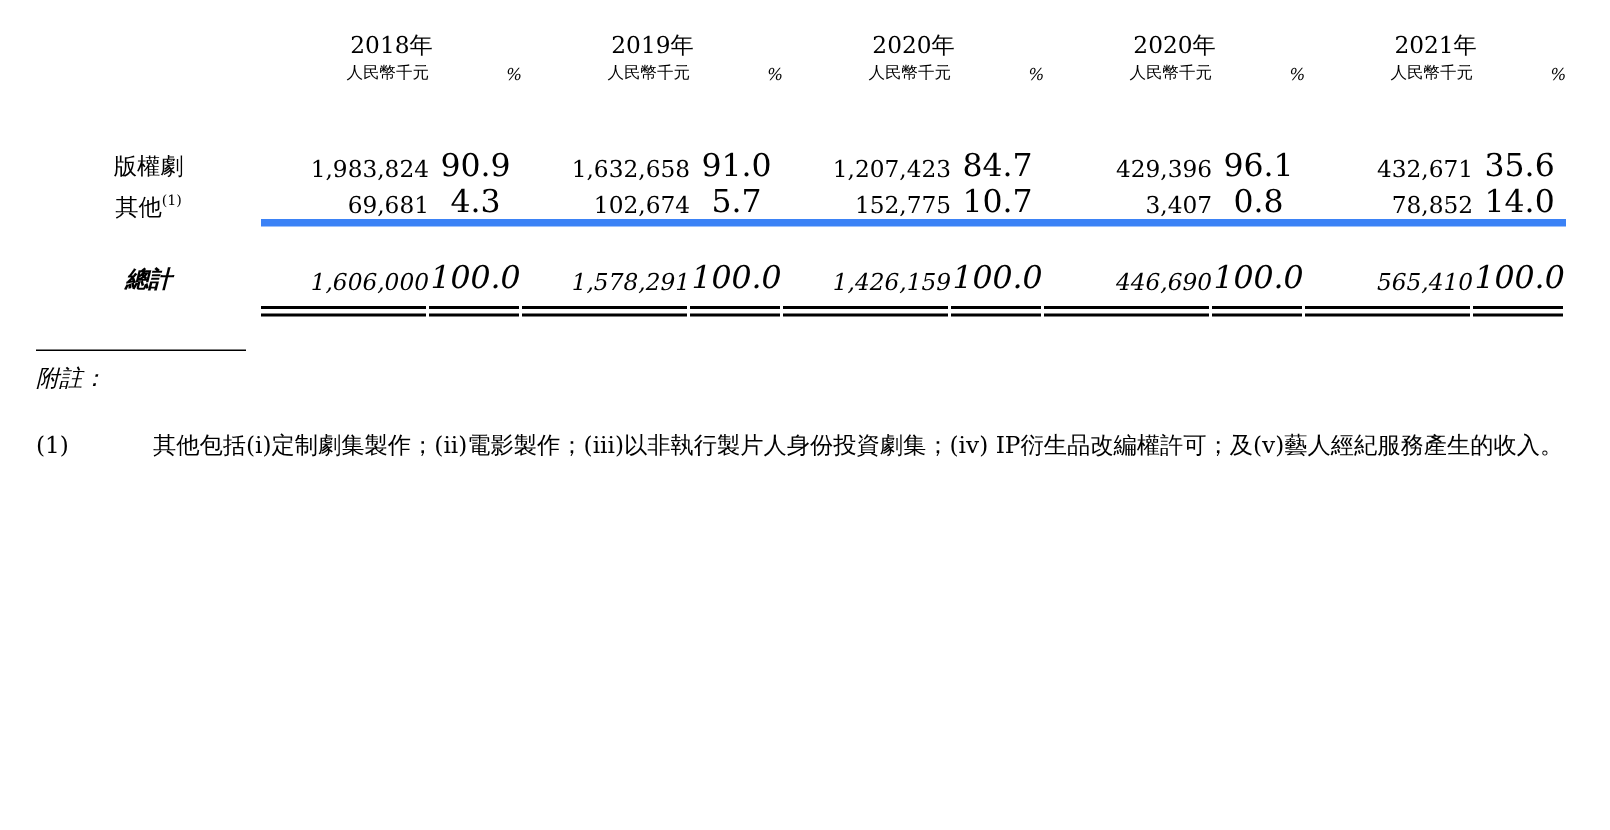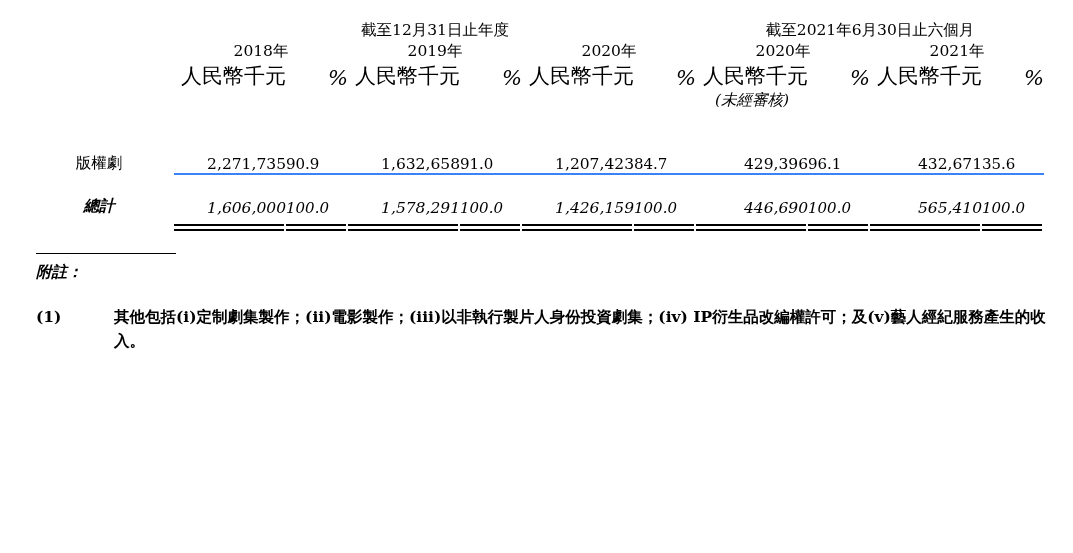--- a/index.html
+++ b/index.html
@@ -50,21 +50,21 @@
     font-weight: bold;
     font-size: 15.5px;
     padding-bottom: 10px;
     padding-right: 2px;
   }
   .hdr-year.center-ish {
     text-align: center;
   }
   .hdr-unit {
     text-align: right;
-    font-size: 21px;
+    font-size: 11px;
     padding-bottom: 2px;
     padding-right: 2px;
     white-space: nowrap;
   }
   .hdr-unit.pct {
     font-style: italic;
   }
   .hdr-sub {
     text-align: center;
     font-size: 15.5px;
@@ -82,58 +82,57 @@
   }
   .row-num {
     font-size: 15.5px;
     text-align: right;
     padding-top: 6px;
     padding-bottom: 6px;
     padding-right: 2px;
     white-space: nowrap;
   }
   .row-pct {
-    font-size: 15px;
-    text-align: left;
+    font-size: 21px;
+    text-align: center;
     padding-top: 6px;
     padding-bottom: 6px;
     padding-right: 2px;
     white-space: nowrap;
   }
   sup.note {
     font-size: 9.5px;
     vertical-align: super;
   }
 
   
   tr.total td {
     padding-top: 22px;
     padding-bottom: 6px;
     font-style: italic;
   }
   tr.total .row-label { font-weight: bold; }
   .ruled {
-    border-top: 2px solid #3b82f6;
+    border-top: 5px solid #3b82f6;
   }
   tr.double td.dbl {
     height: 8px;
     padding: 0;
   }
   .dbl-inner {
     border-top: 2.2px solid #000;
     border-bottom: 2.2px solid #000;
     height: 3px;
     margin-right: 2px;
   }
 
   .notes {
-    margin-left: 36px;
+    margin-left: 24px;
     margin-top: 22px;
     width: 1020px;
-    font-weight: bold;
   }
   .notes-rule {
     width: 140px;
     border-top: 1px solid #000;
     margin-bottom: 8px;
   }
   .notes-title {
     font-size: 15.5px;
     font-style: italic;
     margin-bottom: 22px;
@@ -165,25 +164,20 @@
         <col class="c-pct">
       <col class="c-num">
         <col class="c-pct">
       <col class="c-num">
         <col class="c-pct">
       <col class="c-num">
         <col class="c-pct">
     </colgroup>
 
     <thead>
-      <tr>
-        <td></td>
-        <td class="hdr-group" colspan="6">截至12月31日止年度</td>
-        <td class="hdr-group" colspan="4">截至2021年6月30日止六個月</td>
-      </tr>
 
       <tr>
         <td></td>
         <td class="hdr-year" colspan="2">2018年</td>
         <td class="hdr-year" colspan="2">2019年</td>
         <td class="hdr-year" colspan="2">2020年</td>
         <td class="hdr-year center-ish" colspan="2">2020年</td>
         <td class="hdr-year" colspan="2">2021年</td>
       </tr>
 
@@ -194,55 +188,55 @@
         <td class="hdr-unit">人民幣千元</td>
         <td class="hdr-unit pct">%</td>
         <td class="hdr-unit">人民幣千元</td>
         <td class="hdr-unit pct">%</td>
         <td class="hdr-unit">人民幣千元</td>
         <td class="hdr-unit pct">%</td>
         <td class="hdr-unit">人民幣千元</td>
         <td class="hdr-unit pct">%</td>
       </tr>
 
-      <tr>
-        <td></td>
-        <td></td>
-        <td></td>
-        <td></td>
-        <td></td>
-        <td></td>
-        <td></td>
-        <td class="hdr-sub">(未經審核)</td>
-        <td></td>
-        <td></td>
-        <td></td>
-      </tr>
 
       <tr class="spacer-row">
         <td colspan="11"></td>
       </tr>
     </thead>
 
     <tbody>
       <tr>
         <td class="row-label">版權劇</td>
-        <td class="row-num">2,271,735</td>
+        <td class="row-num">1,983,824</td>
         <td class="row-pct">90.9</td>
         <td class="row-num">1,632,658</td>
         <td class="row-pct">91.0</td>
         <td class="row-num">1,207,423</td>
         <td class="row-pct">84.7</td>
         <td class="row-num">429,396</td>
         <td class="row-pct">96.1</td>
         <td class="row-num">432,671</td>
         <td class="row-pct">35.6</td>
       </tr>
 
 
+      <tr>
+        <td class="row-label"><span>其他</span><sup class="note">(1)</sup></td>
+        <td class="row-num">69,681</td>
+        <td class="row-pct">4.3</td>
+        <td class="row-num">102,674</td>
+        <td class="row-pct">5.7</td>
+        <td class="row-num">152,775</td>
+        <td class="row-pct">10.7</td>
+        <td class="row-num">3,407</td>
+        <td class="row-pct">0.8</td>
+        <td class="row-num">78,852</td>
+        <td class="row-pct">14.0</td>
+      </tr>
 
       <tr class="total">
         <td class="row-label">總計</td>
         <td class="row-num ruled">1,606,000</td>
         <td class="row-pct ruled">100.0</td>
         <td class="row-num ruled">1,578,291</td>
         <td class="row-pct ruled">100.0</td>
         <td class="row-num ruled">1,426,159</td>
         <td class="row-pct ruled">100.0</td>
         <td class="row-num ruled">446,690</td>

